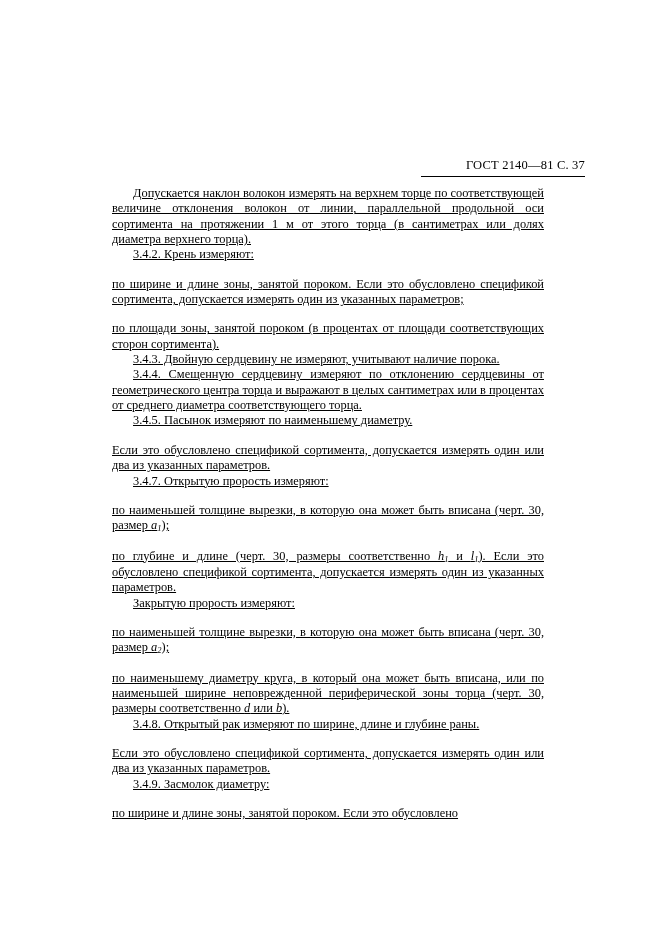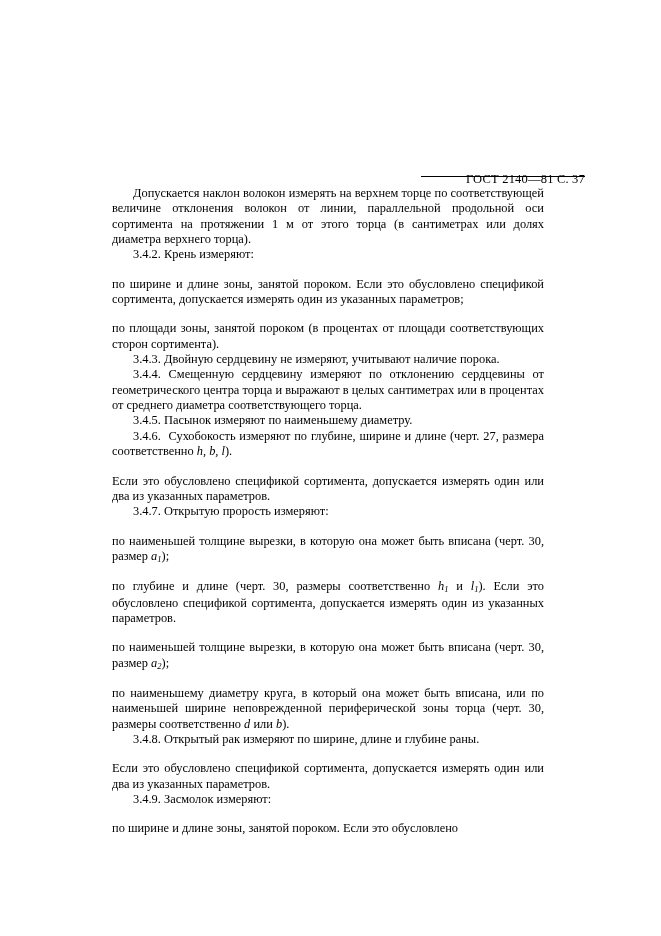--- a/index.html
+++ b/index.html
@@ -15,40 +15,41 @@
   }
   .page {
     position: relative;
     width: 661px;
     height: 936px;
     box-sizing: border-box;
     padding: 0;
   }
   .header {
     position: absolute;
-    top: 172px;
+    top: 158px;
     right: 76px;
     font-size: 12.5px;
     font-family: "Liberation Serif", serif;
     letter-spacing: 0.2px;
     white-space: nowrap;
   }
   .header-rule {
     position: absolute;
     top: 176px;
     right: 76px;
     width: 164px;
     height: 1px;
     background: #000000;
   }
   .content {
     position: absolute;
     top: 186px;
     left: 112px;
     width: 432px;
+    text-decoration: underline;
   }
   p.para {
     margin: 0;
     font-size: 12.4px;
     line-height: 15.35px;
     text-align: justify;
     text-justify: inter-word;
     text-indent: 21px;
     hyphens: manual;
   }
@@ -83,39 +84,39 @@
     <p class="para cont">по ширине и длине зоны, занятой пороком. Если это обусловлено спецификой сортимента, допускается измерять один из указанных параметров;</p>
 
     <p class="para cont">по площади зоны, занятой пороком (в процентах от площади соответствующих сторон сортимента).</p>
 
     <p class="para">3.4.3. Двойную сердцевину не измеряют, учитывают наличие порока.</p>
 
     <p class="para">3.4.4. Смещенную сердцевину измеряют по отклонению сердцевины от геометрического центра торца и выражают в целых сантиметрах или в процентах от среднего диаметра соответствующего торца.</p>
 
     <p class="para">3.4.5. Пасынок измеряют по наименьшему диаметру.</p>
 
-    <p class="para">3.4.6.&nbsp; Сухобокость измеряют по глубине, ширине и длине (черт. 27, размера соответственно <span class="it">h, b, l</span>).</p>
 
     <p class="para cont">Если это обусловлено спецификой сортимента, допускается измерять один или два из указанных параметров.</p>
 
     <p class="para">3.4.7. Открытую прорость измеряют:</p>
 
     <p class="para cont">по наименьшей толщине вырезки, в которую она может быть вписана (черт. 30, размер <span class="it">a<sub>1</sub></span>);</p>
 
     <p class="para cont">по глубине и длине (черт. 30, размеры соответственно <span class="it">h<sub>1</sub></span> и <span class="it">l<sub>1</sub></span>). Если это обусловлено спецификой сортимента, допускается измерять один из указанных параметров.</p>
 
+    <p class="para">Закрытую прорость измеряют:</p>
 
     <p class="para cont">по наименьшей толщине вырезки, в которую она может быть вписана (черт. 30, размер <span class="it">a<sub>2</sub></span>);</p>
 
     <p class="para cont">по наименьшему диаметру круга, в который она может быть вписана, или по наименьшей ширине неповрежденной периферической зоны торца (черт. 30, размеры соответственно <span class="it">d</span> или <span class="it">b</span>).</p>
 
     <p class="para">3.4.8. Открытый рак измеряют по ширине, длине и глубине раны.</p>
 
 
     <p class="para cont">Если это обусловлено спецификой сортимента, допускается измерять один или два из указанных параметров.</p>
 
-    <p class="para">3.4.9. Засмолок измеряют:</p>
+    <p class="para">3.4.9. Засмолок диаметру:</p>
 
     <p class="para cont">по ширине и длине зоны, занятой пороком. Если это обусловлено</p>
 
   </div>
 
 </div>
 
 </body></html>

